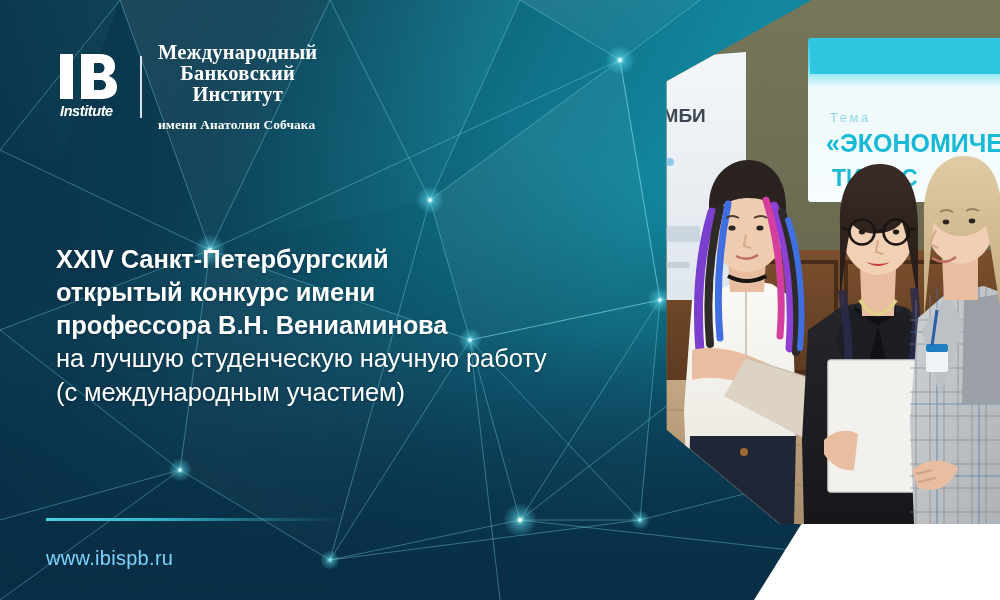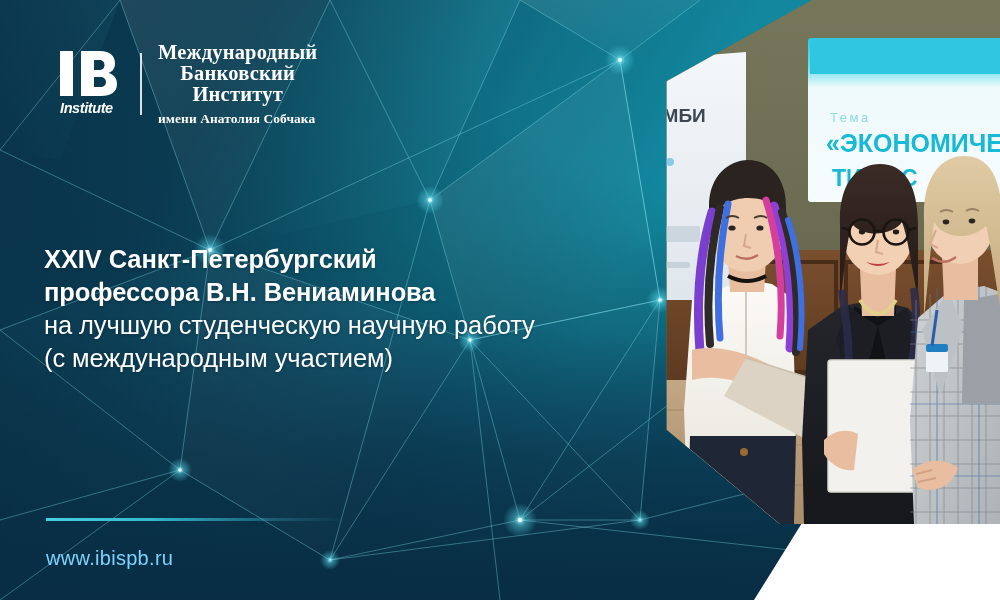--- a/index.html
+++ b/index.html
@@ -48,27 +48,27 @@
   .logo-words {
     color:#ffffff;
     font-family:"Liberation Serif", serif;
     line-height:1.02;
   }
   .logo-words .l {
     display:block;
     font-size:20.5px; font-weight:700; letter-spacing:.2px;text-align:center;
   }
   .logo-words .sub {
-    display:block; margin-top:7px;
+    display:block; margin-top:13px;
     font-size:13.4px; font-weight:700; letter-spacing:.1px;
   }
 
   
   .headline {
-    position:absolute; left:44px; top:243px;
+    position:absolute; left:56px; top:243px;
     z-index:6; width:560px;
     color:#ffffff;
   }
   .headline .hl {
     display:block;
     font-size:25.5px;
     line-height:1.30;
     letter-spacing:-0.1px;
     text-shadow:0 1px 3px rgba(0,20,35,0.35);
     white-space:nowrap;
@@ -218,20 +218,21 @@
     <div class="logo-words">
       <span class="l">Международный</span>
       <span class="l">Банковский</span>
       <span class="l">Институт</span>
       <span class="sub">имени Анатолия Собчака</span>
     </div>
   </div>
 
   <div class="headline">
     <span class="hl bold">XXIV Санкт-Петербургский</span>
+    <span class="hl bold">открытый конкурс имени</span>
     <span class="hl bold">профессора В.Н. Вениаминова</span>
     <span class="hl light">на лучшую студенческую научную работу</span>
     <span class="hl light">(с международным участием)</span>
   </div>
 
   <div class="footer">
     <div class="footer-rule"></div>
     <div class="footer-url">www.ibispb.ru</div>
   </div>
 

